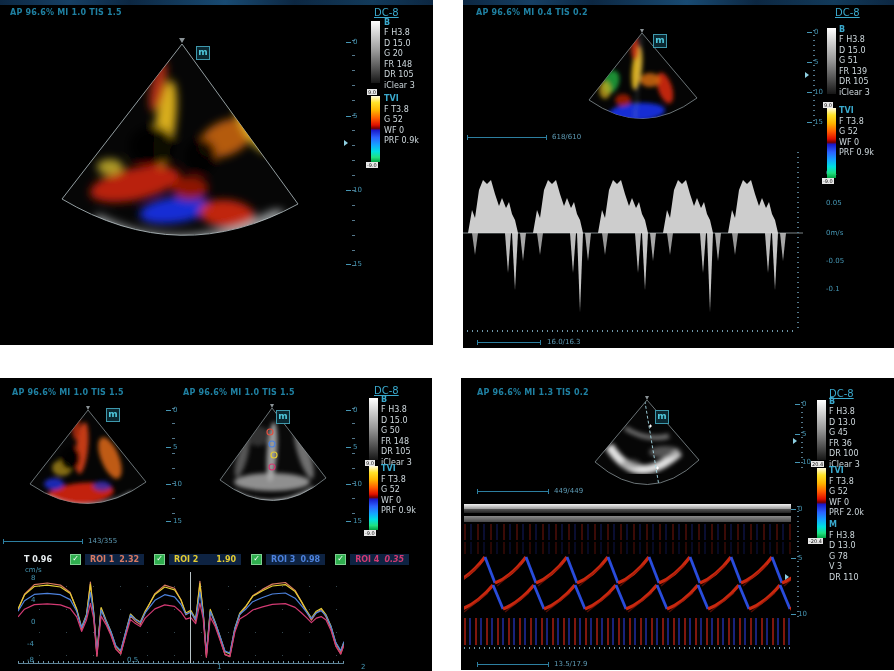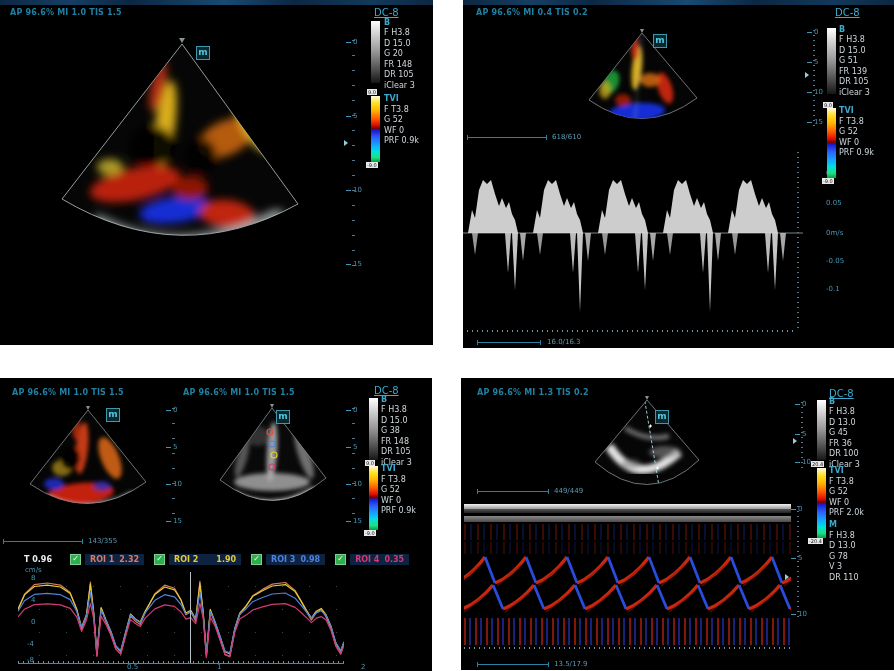--- a/index.html
+++ b/index.html
@@ -301,21 +301,21 @@
     </div>
   <div class="tick-label abs" style="left:346px;top:139px;">
       <span>15</span>
     </div>
 
   <div class="graybar abs" style="left:369px;top:20px;height:62px;"></div>
   <div class="sect abs" style="left:381px;top:17px;">B</div>
   <div class="abs" style="left:381px;top:27px;">
     <div class="ptxt">F H3.8</div>
     <div class="ptxt">D 15.0</div>
-    <div class="ptxt">G 38</div>
+    <div class="ptxt">G 50</div>
     <div class="ptxt">FR 148</div>
     <div class="ptxt">DR 105</div>
     <div class="ptxt">iClear 3</div>
   </div>
   <div class="chip abs" style="left:365px;top:82px;">9.0</div>
   <div class="colorbar abs" style="left:369px;top:88px;height:64px;"></div>
   <div class="chip abs" style="left:364px;top:152px;">-9.0</div>
   <div class="abs" style="left:381px;top:86px;">
     <div class="sect">TVI</div>
     <div class="ptxt">F T3.8</div>
@@ -350,21 +350,21 @@
       <div class="cb">✓</div>
       <div class="roi-strip">
           <span style="color: rgb(77, 130, 221);">ROI 3</span>
           <span style="color: rgb(77, 130, 221);">0.98</span>
         </div>
     </div>
     <div style="display:flex;align-items:center;gap:4px;">
       <div class="cb">✓</div>
       <div class="roi-strip">
           <span style="color: rgb(210, 58, 115);">ROI 4</span>
-          <span style="color: rgb(210, 58, 115);">0.35</span>
+          <span style="color: rgb(210, 58, 115); font-style: italic;">0.35</span>
         </div>
     </div>
   </div>
 
   <div class="plain7 abs" style="left:2px;top:188px;">cm/s</div>
   <div class="plain7 abs" style="left:8px;top:196px;">8</div>
   <div class="plain7 abs" style="left:8px;top:218px;">4</div>
   <div class="plain7 abs" style="left:8px;top:240px;">0</div>
   <div class="plain7 abs" style="left:4px;top:262px;">-4</div>
   <div class="plain7 abs" style="left:4px;top:278px;">-8</div>
@@ -373,21 +373,21 @@
     <svg id="curves-svg" width="326" height="92" viewBox="0 0 326 92">
         <polyline points="0.0,38.0 6.5,22.2 16.3,12.6 29.3,11.0 42.4,13.1 52.2,20.6 58.7,38.0 63.6,57.7 68.5,44.4 72.4,10.0 75.6,40.7 78.9,84.2 83.1,36.5 88.0,50.2 92.9,61.9 97.8,76.7 102.7,82.0 107.6,63.0 112.5,43.9 117.4,49.2 122.3,52.4 127.1,40.7 136.9,21.6 146.7,13.1 156.5,16.3 163.0,28.0 167.9,42.8 172.8,39.6 177.7,49.2 181.9,9.4 185.2,41.8 188.4,85.2 192.3,38.6 197.2,52.4 202.1,67.2 207.0,82.6 211.9,84.7 216.8,58.7 221.7,42.8 228.2,34.3 234.7,23.7 244.5,17.4 254.3,12.1 267.3,10.5 277.1,18.4 283.6,30.1 288.5,39.6 293.4,48.1 298.3,40.7 303.2,37.5 308.1,44.9 313.0,56.6 317.8,73.6 322.7,82.0 326.0,72.5" fill="none" stroke="#d97a62" stroke-width="1.2" stroke-linejoin="round"></polyline>
         <polyline points="0.0,36.9 6.5,22.9 16.3,14.5 29.3,13.1 42.4,15.0 52.2,21.5 58.7,36.9 63.6,55.3 68.5,42.5 72.4,12.2 75.6,39.2 78.9,81.4 83.1,35.5 88.0,48.0 92.9,59.5 97.8,74.1 102.7,79.3 107.6,60.5 112.5,42.0 117.4,47.0 122.3,50.1 127.1,39.2 136.9,22.4 146.7,15.0 156.5,17.8 163.0,28.0 167.9,41.1 172.8,38.3 177.7,47.0 181.9,11.7 185.2,40.1 188.4,82.4 192.3,37.4 197.2,50.1 202.1,64.7 207.0,79.8 211.9,81.9 216.8,56.4 221.7,41.1 228.2,33.6 234.7,24.3 244.5,18.7 254.3,14.0 267.3,12.6 277.1,19.6 283.6,29.9 288.5,38.3 293.4,46.0 298.3,39.2 303.2,36.4 308.1,42.9 313.0,54.3 317.8,70.9 322.7,79.3 326.0,69.9" fill="none" stroke="#e3cc33" stroke-width="1.2" stroke-linejoin="round"></polyline>
         <polyline points="0.0,39.2 6.5,28.7 16.3,22.4 29.3,21.3 42.4,22.7 52.2,27.6 58.7,39.2 63.6,55.5 68.5,43.4 72.4,20.6 75.6,40.9 78.9,80.6 83.1,38.1 88.0,48.4 92.9,59.5 97.8,73.6 102.7,78.6 107.6,60.5 112.5,43.0 117.4,47.4 122.3,50.4 127.1,40.9 136.9,28.3 146.7,22.7 156.5,24.8 163.0,32.5 167.9,42.3 172.8,40.2 177.7,47.4 181.9,20.3 185.2,41.6 188.4,81.6 192.3,39.5 197.2,50.4 202.1,64.5 207.0,79.1 211.9,81.1 216.8,56.5 221.7,42.3 228.2,36.7 234.7,29.7 244.5,25.5 254.3,22.0 267.3,21.0 277.1,26.2 283.6,33.9 288.5,40.2 293.4,46.4 298.3,40.9 303.2,38.8 308.1,43.7 313.0,54.5 317.8,70.6 322.7,78.6 326.0,69.6" fill="none" stroke="#4d82dd" stroke-width="1.2" stroke-linejoin="round"></polyline>
         <polyline points="0.0,44.8 6.5,37.2 16.3,32.6 29.3,31.9 42.4,32.9 52.2,36.4 58.7,44.8 63.6,59.4 68.5,47.9 72.4,31.4 75.6,46.1 78.9,83.8 83.1,44.1 88.0,52.6 92.9,63.3 97.8,77.0 102.7,81.9 107.6,64.3 112.5,47.6 117.4,51.6 122.3,54.5 127.1,46.1 136.9,36.9 146.7,32.9 156.5,34.4 163.0,40.0 167.9,47.1 172.8,45.6 177.7,51.6 181.9,31.1 185.2,46.6 188.4,84.8 192.3,45.1 197.2,54.5 202.1,68.2 207.0,82.4 211.9,84.3 216.8,60.4 221.7,47.1 228.2,43.1 234.7,38.0 244.5,34.9 254.3,32.4 267.3,31.6 277.1,35.4 283.6,41.0 288.5,45.6 293.4,50.6 298.3,46.1 303.2,44.6 308.1,48.1 313.0,58.4 317.8,74.1 322.7,81.9 326.0,73.1" fill="none" stroke="#d23a73" stroke-width="1.2" stroke-linejoin="round"></polyline>
       </svg>
     <div class="abs whiteline" style="left:172px;top:0;width:1px;height:92px;"></div>
   </div>
   <div class="abs" style="left:18px;top:285px;width:326px;height:1px;background:#5d8296;"></div>
   <div class="dotrow abs" style="left:18px;top:283px;width:326px;"></div>
-  <div class="plain7 abs" style="left:104px;top:285px;">0.5</div>
+  <div class="plain7 abs" style="left:104px;top:278px;">0.5</div>
   <div class="plain7 abs" style="left:194px;top:285px;">1</div>
   <div class="plain7 abs" style="left:278px;top:285px;margin-top:34px;">1.5</div>
   <div class="plain7 abs" style="left:338px;top:285px;">2</div>
 </div>
 
 <div class="panel" id="p-br" style="left:461px;top:378px;width:433px;height:292px;">
   <div class="hdr abs" style="left:16px;top:10px;">AP 96.6% MI 1.3 TIS 0.2</div>
   <div class="dc8 abs" style="left:368px;top:10px;">DC-8</div>
 
   <svg class="abs" style="left:120px;top:16px;" width="135" height="118" viewBox="0 0 135 118">

